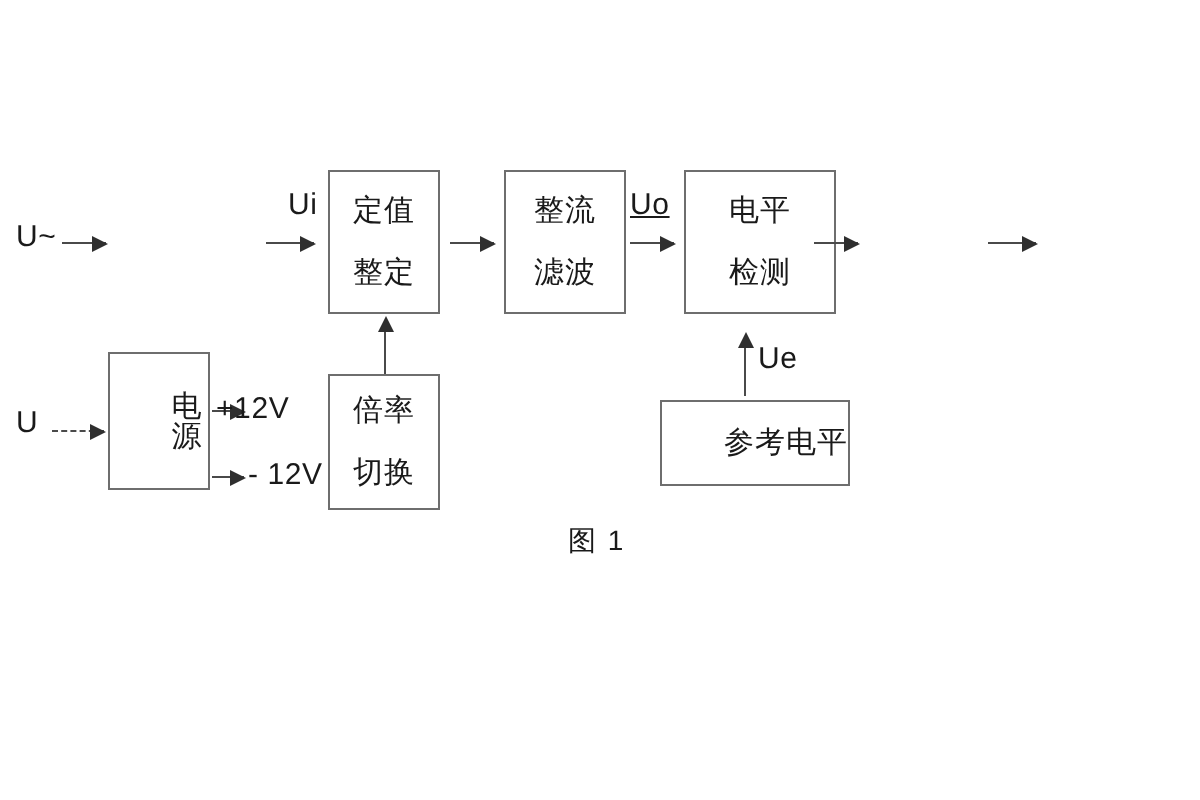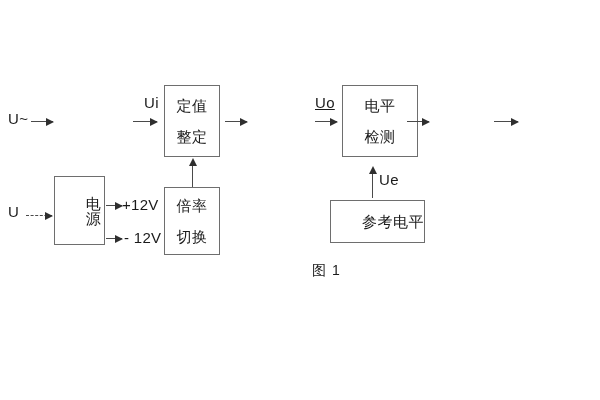--- a/index.html
+++ b/index.html
@@ -110,20 +110,24 @@
   <div class="label" style="left:144px; top:94px;">Ui</div>
   <div class="arrow-h" style="left:133px; top:121px; width:24px;"></div>
 
   <div class="box" style="left:164px; top:85px; width:56px; height:72px;">
     <span class="line">定值</span>
     <span class="line">整定</span>
   </div>
 
   <div class="arrow-h" style="left:225px; top:121px; width:22px;"></div>
 
+  <div class="box" style="left:252px; top:85px; width:61px; height:72px;">
+    <span class="line">整流</span>
+    <span class="line">滤波</span>
+  </div>
 
   <div class="label" style="left:315px; top:94px;text-decoration:underline;">Uo</div>
   <div class="arrow-h" style="left:315px; top:121px; width:22px;"></div>
 
   <div class="box" style="left:342px; top:85px; width:76px; height:72px;">
     <span class="line">电平</span>
     <span class="line">检测</span>
   </div>
 
   <div class="arrow-h" style="left:407px; top:121px; width:22px;"></div>
@@ -133,34 +137,34 @@
 
 
   <div class="label" style="left:8px; top:203px;">U</div>
   <div class="arrow-h dashed" style="left:26px; top:215px; width:26px;"></div>
 
   <div class="box single" style="left:54px; top:176px; width:51px; height:69px;padding-left:28px;">
     <span class="line">电源</span>
   </div>
 
   <div class="arrow-h" style="left:106px; top:205px; width:16px;"></div>
-  <div class="label" style="left:108px; top:196px;margin-left:14px;">+12V</div>
+  <div class="label" style="left:108px; top:196px;">+12V</div>
 
   <div class="arrow-h" style="left:106px; top:238px; width:16px;"></div>
   <div class="label" style="left:124px; top:229px;">- 12V</div>
 
   <div class="box" style="left:164px; top:187px; width:56px; height:68px;">
     <span class="line">倍率</span>
     <span class="line">切换</span>
   </div>
 
   <div class="arrow-v-up" style="left:192px; top:165px; height:22px;"></div>
 
   <div class="arrow-v-up" style="left:372px; top:173px; height:25px;"></div>
   <div class="label" style="left:379px; top:171px;">Ue</div>
 
   <div class="box single" style="left:330px; top:200px; width:95px; height:43px;align-items:flex-end;">
     <span class="line">参考电平</span>
   </div>
 
-  <div class="caption" style="left:312px; top:262px;">图 1</div>
+  <div class="caption" style="left:284px; top:262px;">图 1</div>
 
 </div>
 
 </body></html>

